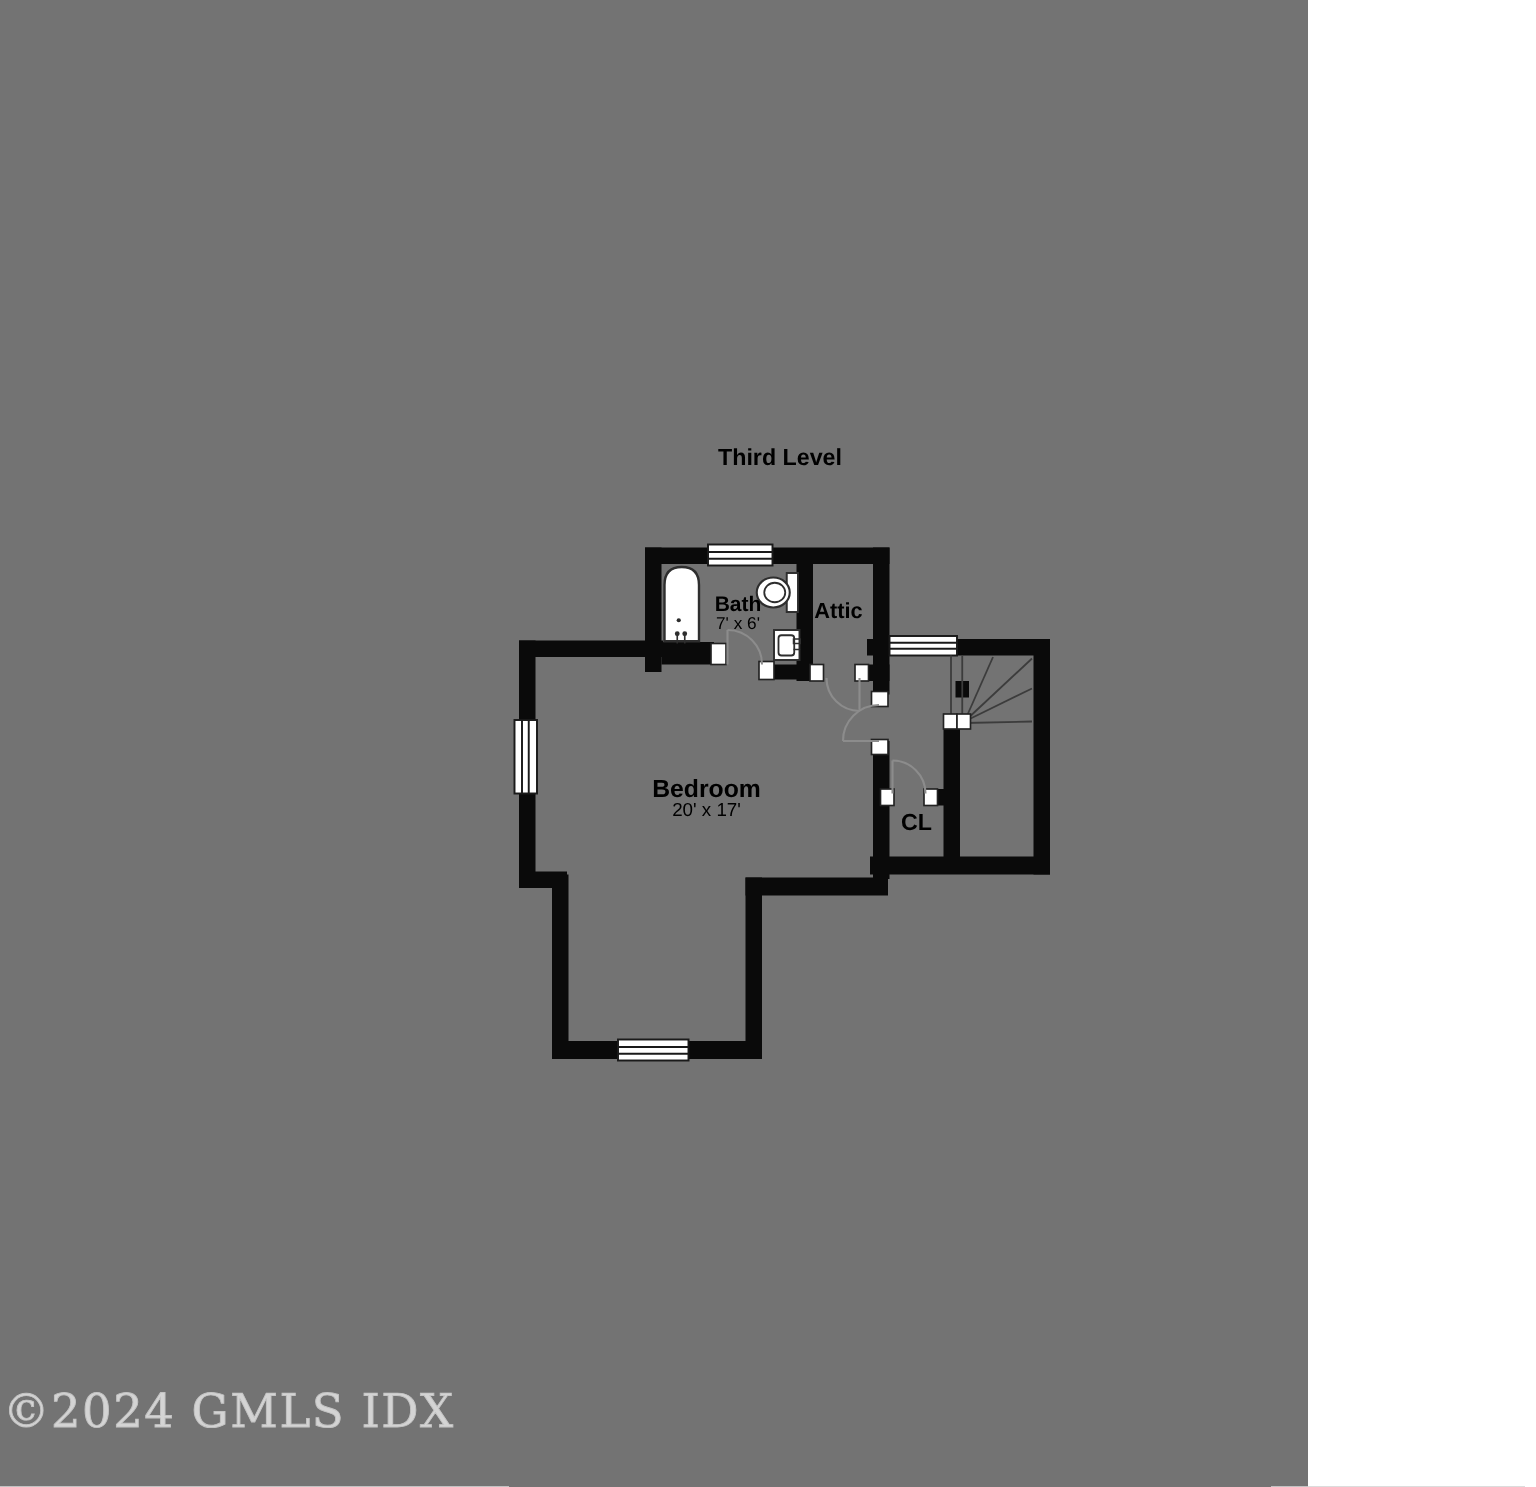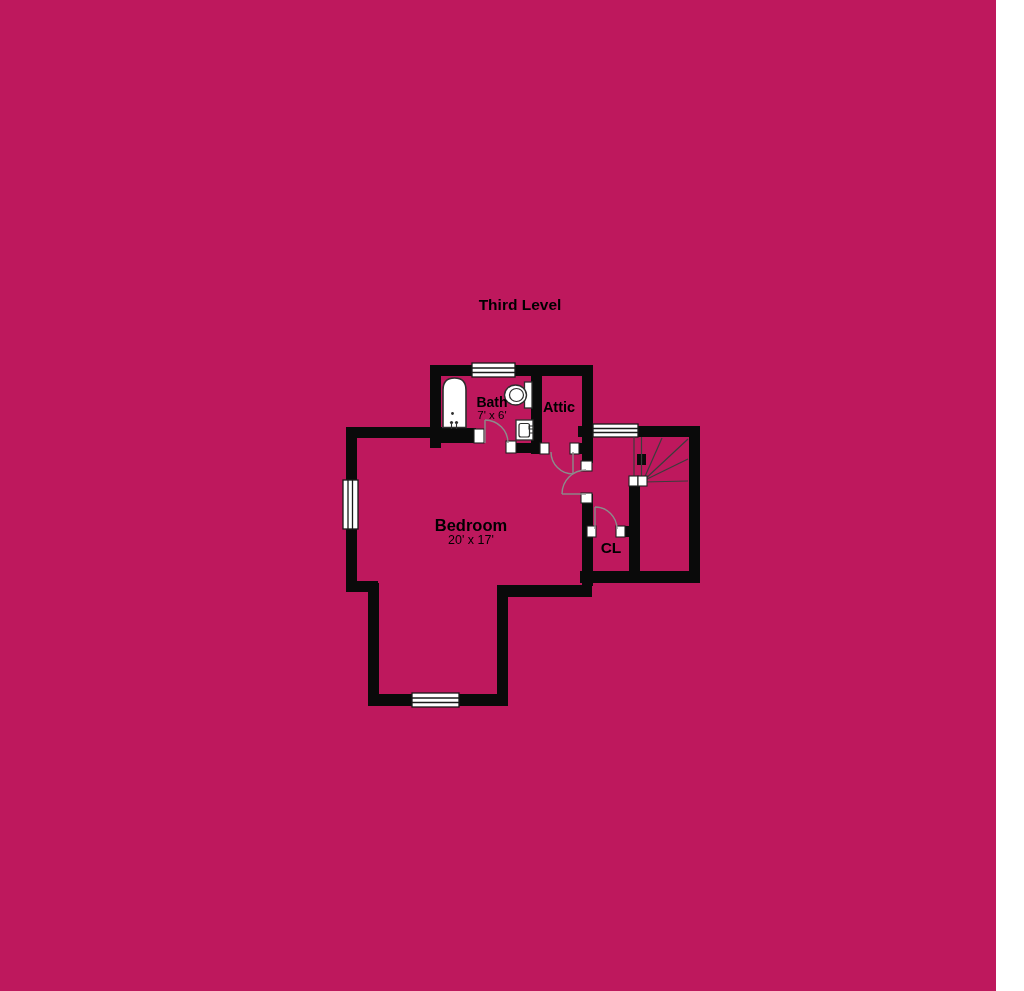--- a/index.html
+++ b/index.html
@@ -6,23 +6,23 @@
     margin: 0;
     padding: 0;
     background: #ffffff;
     width: 1024px;
     height: 991px;
     overflow: hidden;
     font-family: "Liberation Sans", sans-serif;
   }
   .canvas {
     position: relative;
-    width: 996px;
+    width: 872px;
     height: 991px;
-    background: #be185d;
+    background: #737373;
   }
   svg { display: block; }
   .lbl        { fill: #000000; font-family: "Liberation Sans", sans-serif; }
   .lbl-bold   { font-weight: 700; }
   .watermark {
     position: absolute;
     left: 2px;
     top: 926px;
     font-family: "DejaVu Serif", "Liberation Serif", serif;
     font-size: 31px;
@@ -159,14 +159,15 @@
     <text class="lbl" x="492" y="419" font-size="11.5" text-anchor="middle">7' x 6'</text>
 
     <text class="lbl lbl-bold" x="559" y="412" font-size="14.5" text-anchor="middle">Attic</text>
 
     <text class="lbl lbl-bold" x="471" y="531" font-size="16.5" text-anchor="middle">Bedroom</text>
     <text class="lbl" x="471" y="544" font-size="12.5" text-anchor="middle">20' x 17'</text>
 
     <text class="lbl lbl-bold" x="611" y="553" font-size="15.5" text-anchor="middle">CL</text>
   </svg>
 
+  <div class="watermark">©2024 GMLS IDX</div>
 
 </div>
 
 </body></html>

